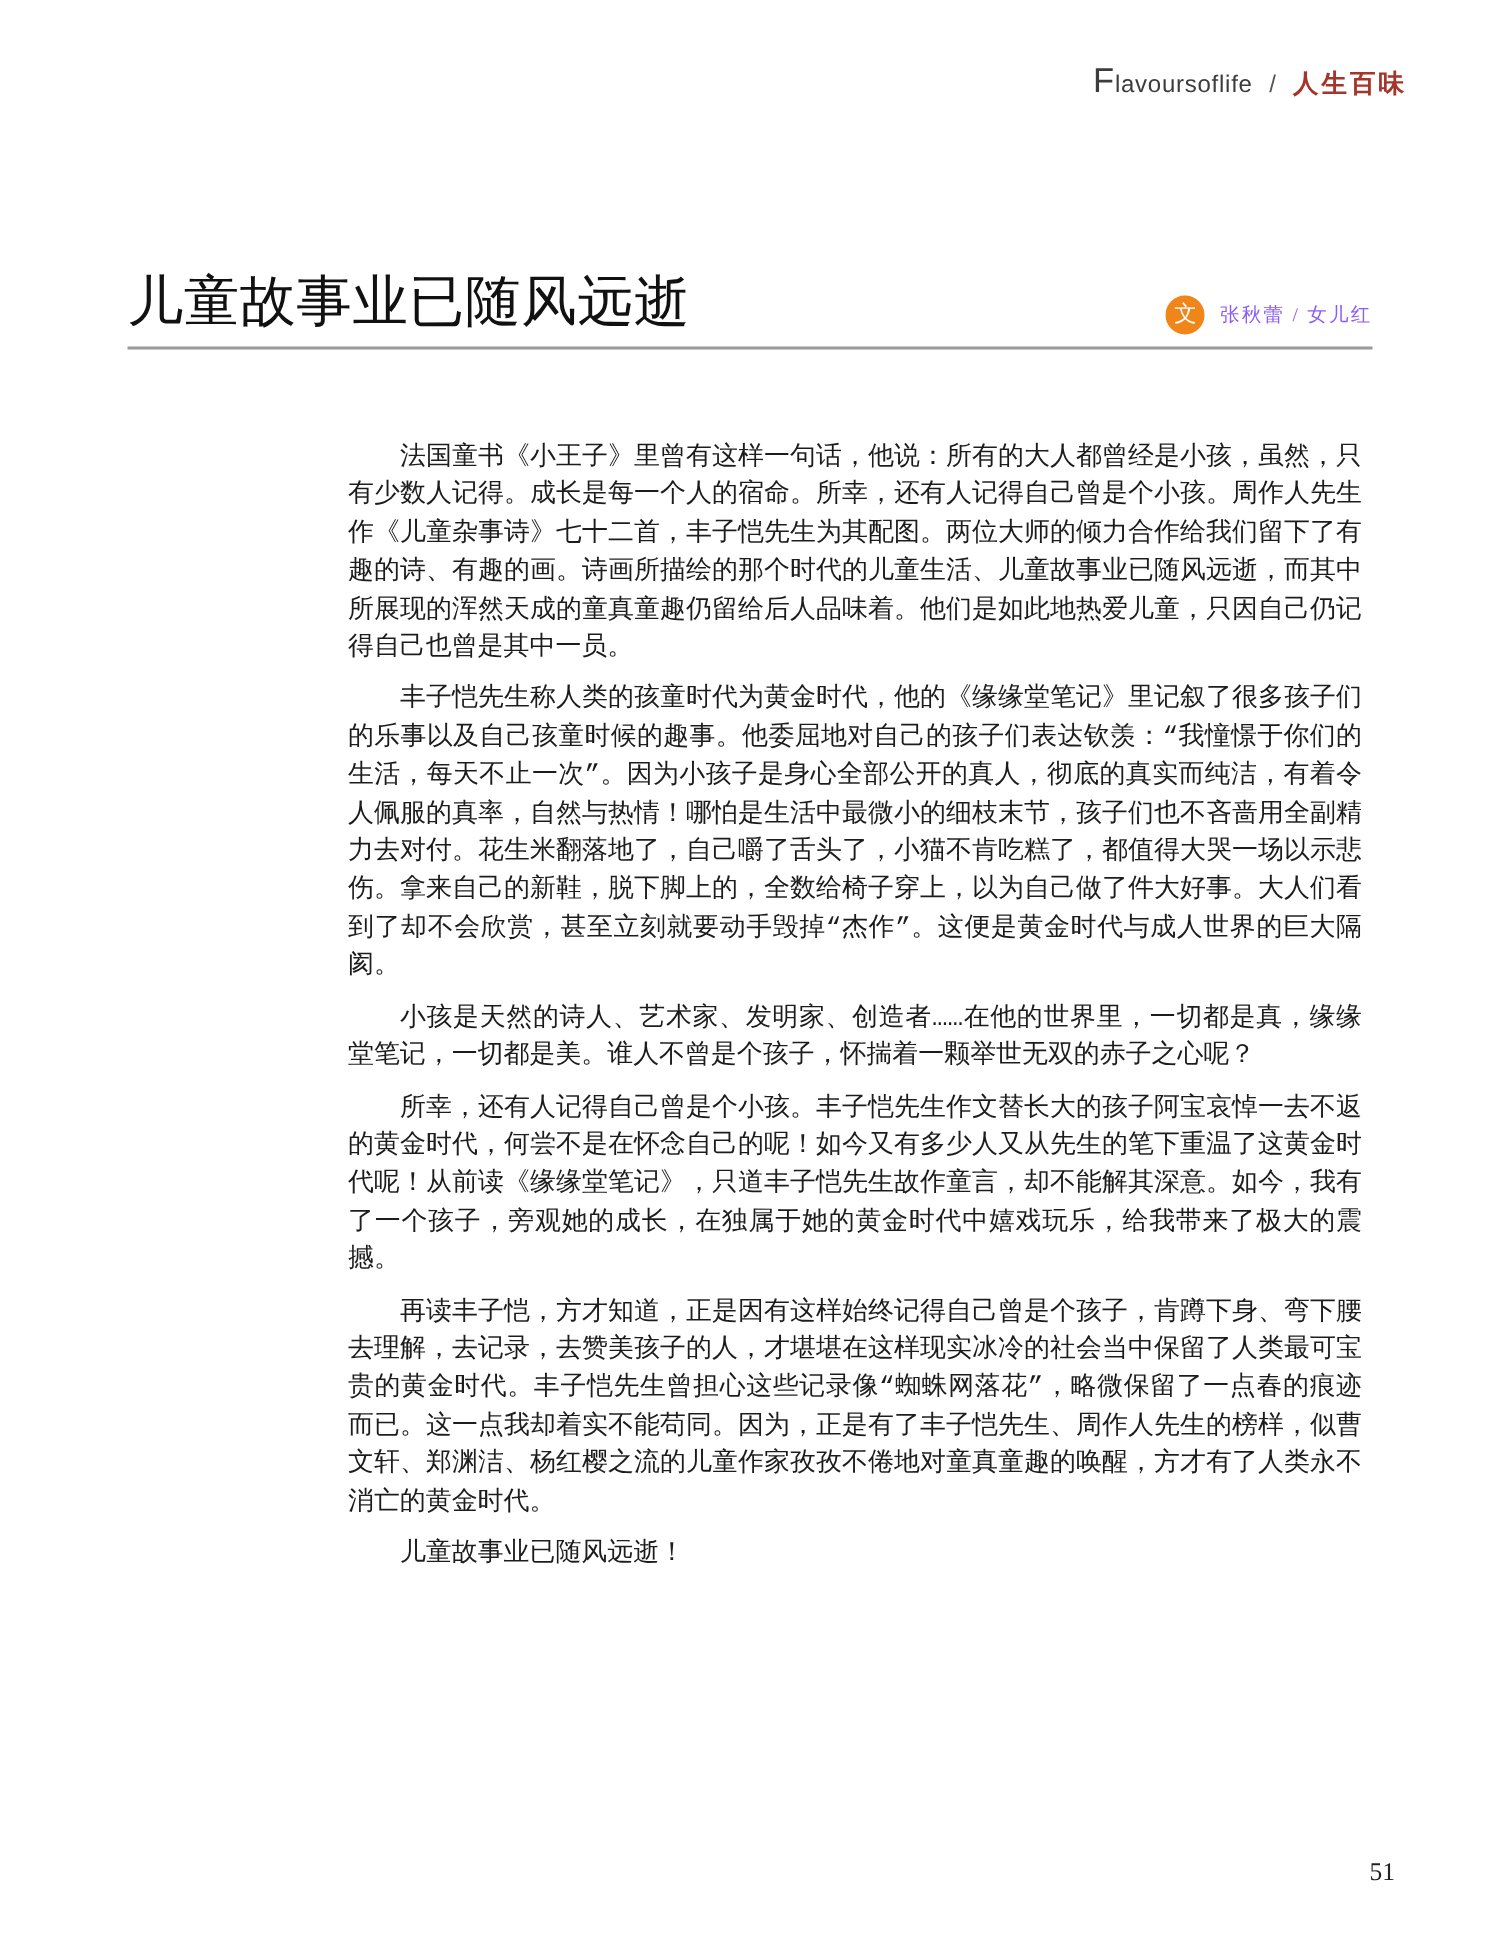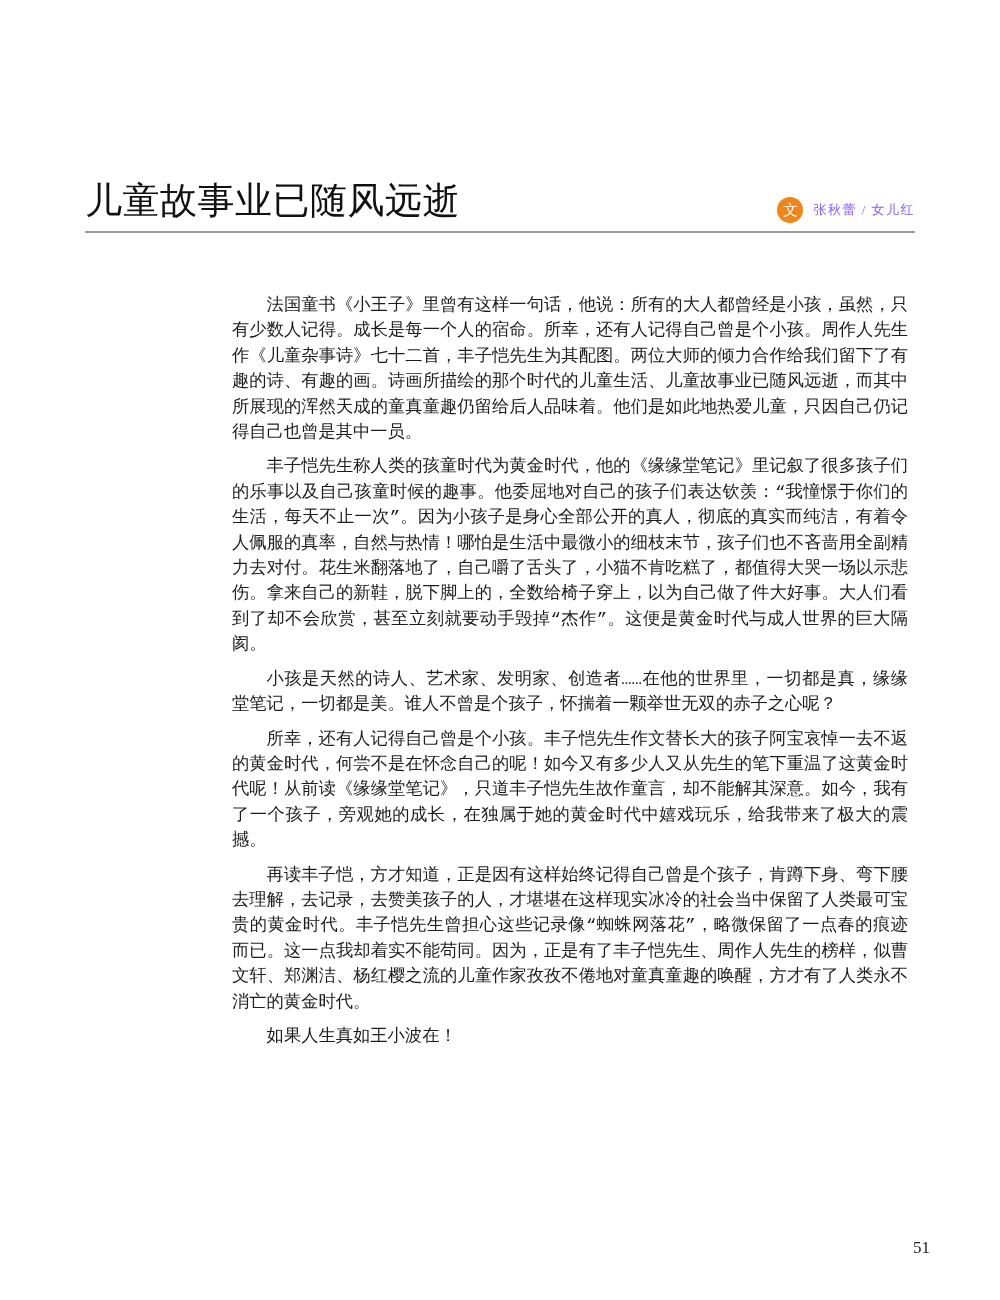--- a/index.html
+++ b/index.html
@@ -111,34 +111,39 @@
     font-size: 17px;
     color: #222222;
     font-family: "Liberation Serif", "DejaVu Serif", serif;
   }
 </style>
 </head>
 <body>
 
 <div class="page">
 
+  <div class="brand">
+    <span class="brand-cap">F</span><span>lavoursoflife</span>
+    <span class="brand-sep">/</span>
+    <span class="brand-cn">人生百味</span>
+  </div>
 
   <h1 class="title">儿童故事业已随风远逝</h1>
 
   <div class="byline">
     <span class="byline-icon">文</span>
     <span class="byline-author">张秋蕾 / 女儿红</span>
   </div>
 
   <div class="title-rule"></div>
 
   <div class="body-col">
     <p>法国童书《小王子》里曾有这样一句话，他说：所有的大人都曾经是小孩，虽然，只有少数人记得。成长是每一个人的宿命。所幸，还有人记得自己曾是个小孩。周作人先生作《儿童杂事诗》七十二首，丰子恺先生为其配图。两位大师的倾力合作给我们留下了有趣的诗、有趣的画。诗画所描绘的那个时代的儿童生活、儿童故事业已随风远逝，而其中所展现的浑然天成的童真童趣仍留给后人品味着。他们是如此地热爱儿童，只因自己仍记得自己也曾是其中一员。</p>
     <p>丰子恺先生称人类的孩童时代为黄金时代，他的《缘缘堂笔记》里记叙了很多孩子们的乐事以及自己孩童时候的趣事。他委屈地对自己的孩子们表达钦羡：“我憧憬于你们的生活，每天不止一次”。因为小孩子是身心全部公开的真人，彻底的真实而纯洁，有着令人佩服的真率，自然与热情！哪怕是生活中最微小的细枝末节，孩子们也不吝啬用全副精力去对付。花生米翻落地了，自己嚼了舌头了，小猫不肯吃糕了，都值得大哭一场以示悲伤。拿来自己的新鞋，脱下脚上的，全数给椅子穿上，以为自己做了件大好事。大人们看到了却不会欣赏，甚至立刻就要动手毁掉“杰作”。这便是黄金时代与成人世界的巨大隔阂。</p>
     <p>小孩是天然的诗人、艺术家、发明家、创造者……在他的世界里，一切都是真，缘缘堂笔记，一切都是美。谁人不曾是个孩子，怀揣着一颗举世无双的赤子之心呢？</p>
     <p>所幸，还有人记得自己曾是个小孩。丰子恺先生作文替长大的孩子阿宝哀悼一去不返的黄金时代，何尝不是在怀念自己的呢！如今又有多少人又从先生的笔下重温了这黄金时代呢！从前读《缘缘堂笔记》，只道丰子恺先生故作童言，却不能解其深意。如今，我有了一个孩子，旁观她的成长，在独属于她的黄金时代中嬉戏玩乐，给我带来了极大的震撼。</p>
     <p>再读丰子恺，方才知道，正是因有这样始终记得自己曾是个孩子，肯蹲下身、弯下腰去理解，去记录，去赞美孩子的人，才堪堪在这样现实冰冷的社会当中保留了人类最可宝贵的黄金时代。丰子恺先生曾担心这些记录像“蜘蛛网落花”，略微保留了一点春的痕迹而已。这一点我却着实不能苟同。因为，正是有了丰子恺先生、周作人先生的榜样，似曹文轩、郑渊洁、杨红樱之流的儿童作家孜孜不倦地对童真童趣的唤醒，方才有了人类永不消亡的黄金时代。</p>
-    <p>如果人生真如王小波在！</p>
+    <p>儿童故事业已随风远逝！</p>
   </div>
 
   <div class="page-number">51</div>
 
 </div>
 
 </body></html>

